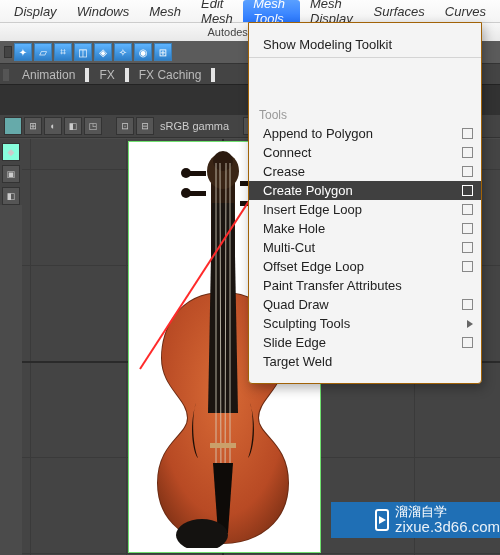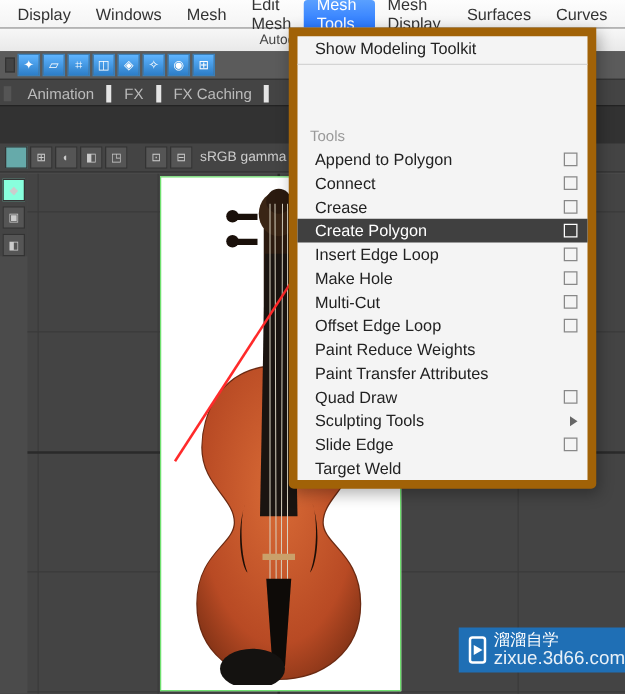--- a/index.html
+++ b/index.html
@@ -21,20 +21,21 @@
     padding: 0 4px;
     border-bottom: 1px solid #ccc;
     color: #333;
   }
   .menubar .item {
     padding: 2px 10px;
     height: 18px;
     display: flex;
     align-items: center;
     cursor: default;
+    font-style: italic;
   }
   .menubar .item.active {
     background: #4a90ff;
     background: linear-gradient(to bottom, #5aa0ff, #2a78ff);
     color: #fff;
     border-radius: 3px 3px 0 0;
   }
   .title-row {
     background: linear-gradient(to bottom, #f7f7f7, #e9e9e9);
     height: 18px;
@@ -165,27 +166,27 @@
     height:405px;
   }
   .arrow-line {
     position:absolute;
     left:0;top:0;
     pointer-events:none;
   }
   .menu-dropdown {
     position:absolute;
     top:22px;
-    left:231px;
+    left:248px;
     width:232px;
     background:#f4f4f4;
-    border:7px solid #a16207;
+    border:1px solid #a16207;
     border-radius:0 0 4px 4px;
     box-shadow: 2px 4px 12px rgba(0,0,0,0.3);
-    padding:0 0;
+    padding:12px 0;
     color:#222;
     font-size:13px;
     z-index:200;
   }
   .menu-dropdown .mi {
     display:flex;
     align-items:center;
     height:19px;
     padding:0 10px 0 14px;
     position:relative;
@@ -224,20 +225,21 @@
     bottom:17px;
     width:133px;
     height:36px;
     background:#1f6fb5;
     color:#fff;
     display:flex;
     align-items:center;
     font-size:13px;
     z-index:150;
     font-weight:500;
+    padding-left:36px;
   }
   .watermark .play {
     width:18px;height:18px;
     border:2px solid #fff;
     border-radius:3px;
     margin:0 6px 0 8px;
     display:flex;align-items:center;justify-content:center;
   }
   .watermark .play::after{
     content:"";
@@ -438,23 +440,20 @@
   </div>
   <div class="mi">
     <span>Multi-Cut</span>
     <span class="box"></span>
   </div>
   <div class="mi">
     <span>Offset Edge Loop</span>
     <span class="box"></span>
   </div>
   <div class="mi">
-    <span>Paint Reduce Weights</span>
-  </div>
-  <div class="mi">
     <span>Paint Transfer Attributes</span>
   </div>
   <div class="mi">
     <span>Quad Draw</span>
     <span class="box"></span>
   </div>
   <div class="mi">
     <span>Sculpting Tools</span>
     <span class="arrow"></span>
   </div>

